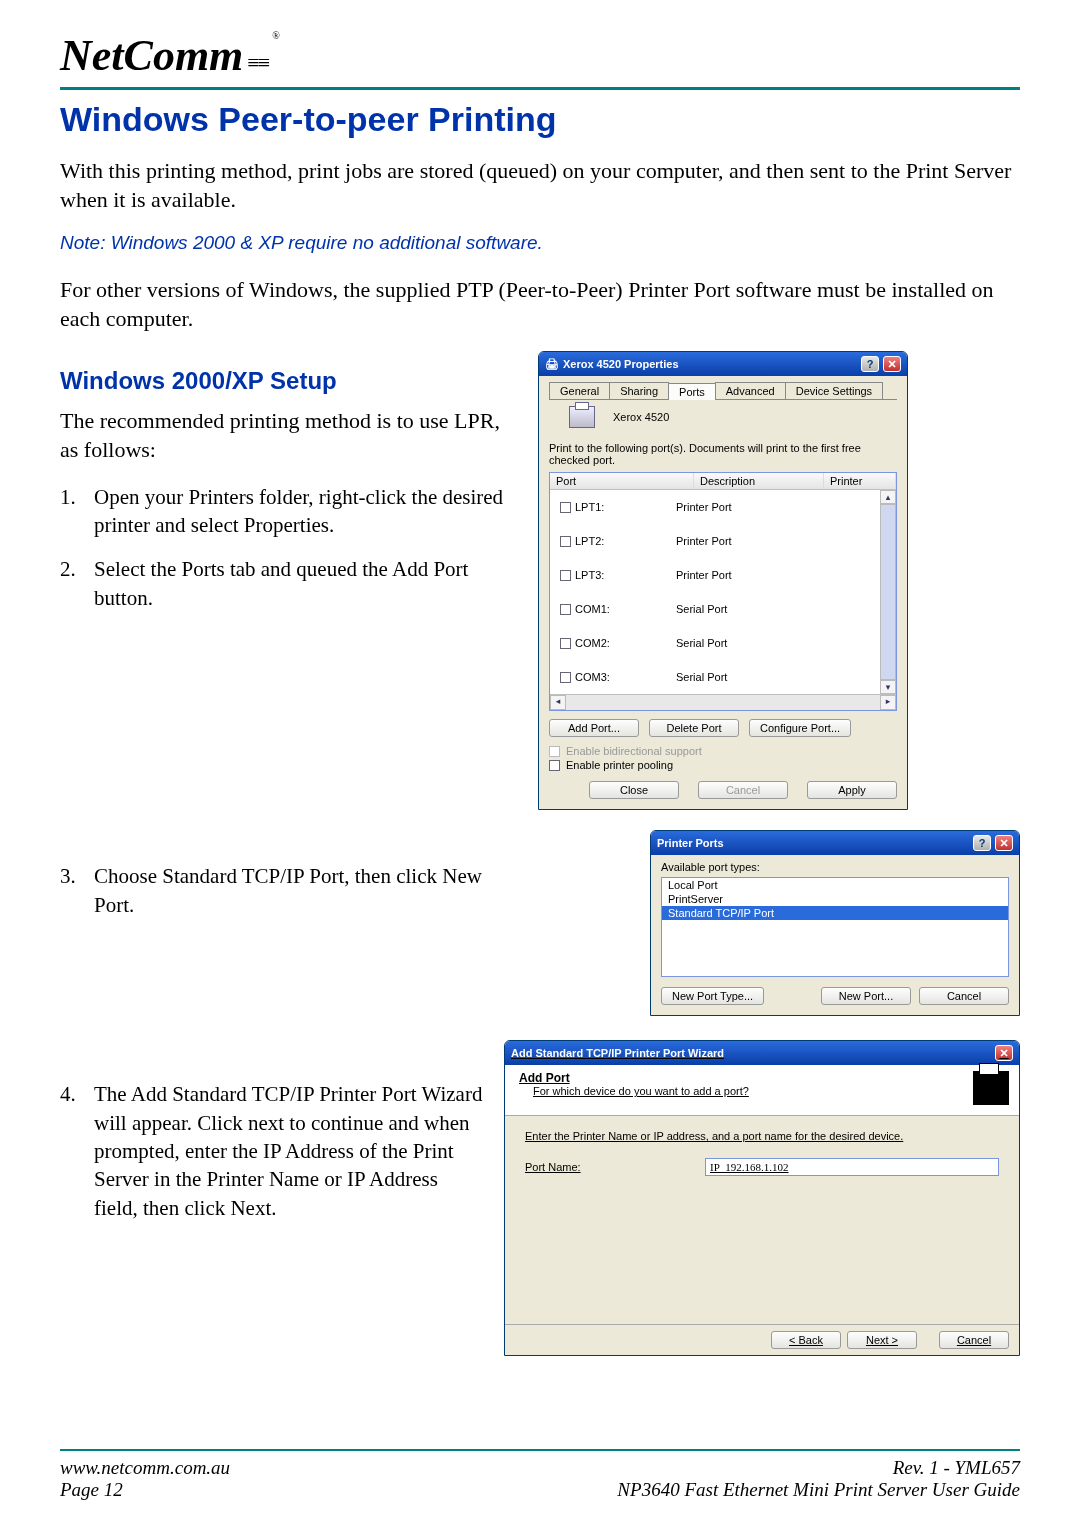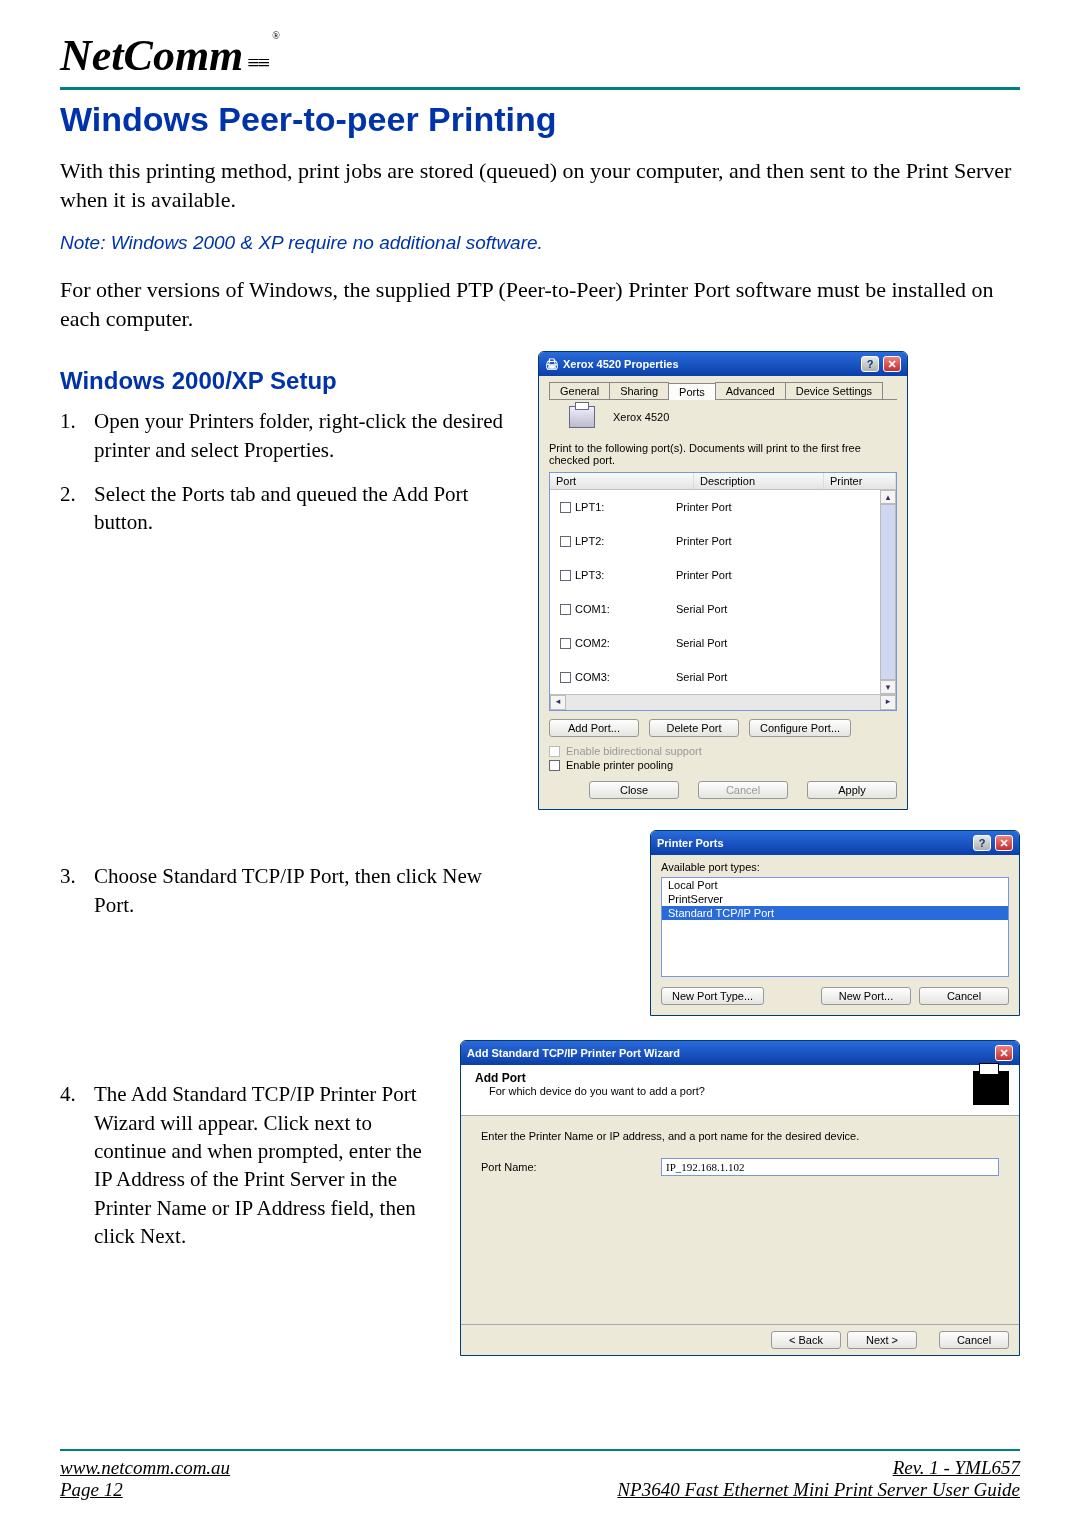--- a/index.html
+++ b/index.html
@@ -181,21 +181,21 @@
   
   .thin-dialog { width: 370px; margin-left:auto; }
   .listbox {
     border: 1px solid #7a96df; background:#fff;
     height: 100px; font-size:11px; margin: 4px 0 10px 0;
   }
   .listbox .item { padding: 1px 6px; }
   .listbox .item.selected { background:#2a6bdc; color:#fff; }
 
   
-  .wizard { width: 560px; margin-left:auto; }
+  .wizard { width: 516px; margin-left:auto;text-decoration:underline; }
   .wiz-header {
     background:#fff; padding: 6px 10px 10px 14px;
     display:flex; align-items:flex-start;
     border-bottom:1px solid #aaa;
   }
   .wiz-header .wh-text { flex:1; }
   .wiz-header .wh-title { font-weight:bold; font-size:12px; }
   .wiz-header .wh-sub { font-size:11px; margin-left:14px; }
   .wiz-printer-icon {
     width: 36px; height: 34px;
@@ -221,21 +221,20 @@
   .step-block.small { min-height: 210px; }
 
   
   .page-footer {
     position:absolute;
     left:60px; right:60px; bottom:28px;
     font-style: italic;
     font-size: 19px;
     border-top: 2px solid #008080;
     padding-top: 6px;
-    text-decoration: underline;
   }
   .page-footer .row { display:flex; justify-content:space-between; }
 </style>
 </head>
 <body>
 
 <div class="page">
 
   <div class="logo-area">
     <span class="logo">NetComm</span>
@@ -246,20 +245,21 @@
 
   <h1 class="section-title">Windows Peer-to-peer Printing</h1>
 
   <p class="body">With this printing method, print jobs are stored (queued) on your computer, and then sent to the Print Server when it is available.</p>
   <p class="note">Note:   Windows 2000 &amp; XP require no additional software.</p>
   <p class="body">For other versions of Windows, the supplied PTP (Peer-to-Peer) Printer Port software must be installed on each computer.</p>
 
   <div class="two-col">
     <div class="left-col">
       <h2 class="subsection">Windows 2000/XP Setup</h2>
+      <p class="body">The recommended printing method is to use LPR, as follows:</p>
       <ol class="steps">
         <li>
           <span class="num">1.</span>
           <span class="txt">Open your Printers folder, right-click the desired printer and select Properties.</span>
         </li>
         <li>
           <span class="num">2.</span>
           <span class="txt">Select the Ports tab and queued the Add Port button.</span>
         </li>
       </ol>

